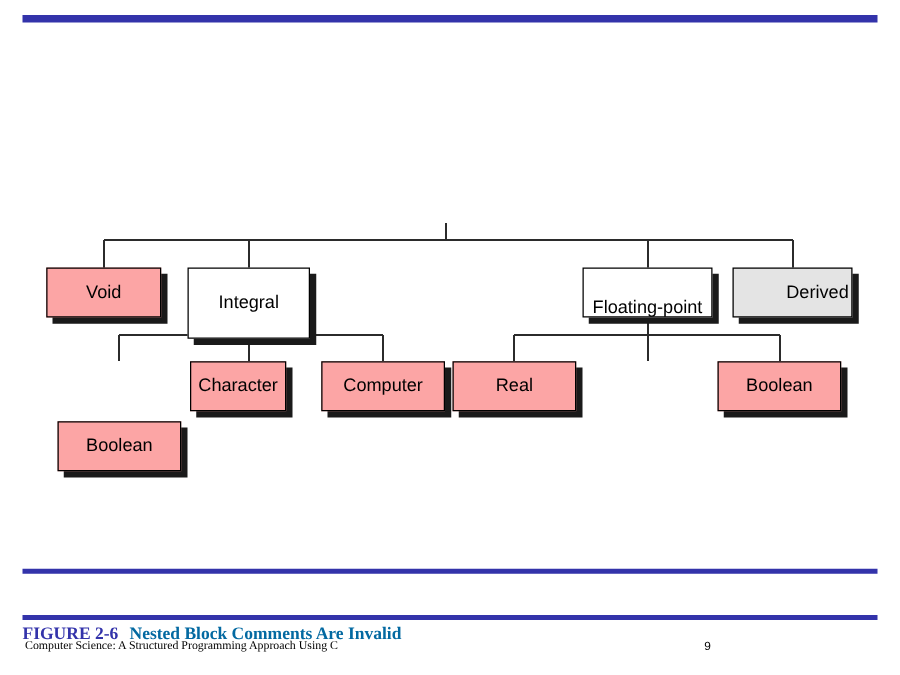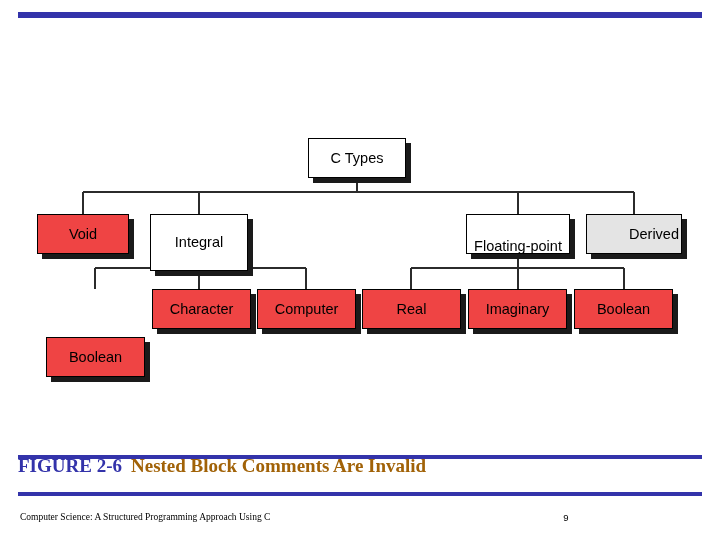--- a/index.html
+++ b/index.html
@@ -60,44 +60,44 @@
     z-index: 3;
   }
   .node .label {
     font-family: "Liberation Sans", sans-serif;
     font-size: 14.5px;
     color: #000000;
     letter-spacing: 0px;
     white-space: nowrap;
     line-height: 1;
   }
-  .node.fill-yellow { background: #ef4444; }
+  .node.fill-yellow { background: #fca5a5; }
   .node.fill-white  { background: #ffffff; }
   .node.fill-gray   { background: #E4E4E4; padding-left: 40px; }
 
   
   .caption {
     position: absolute;
     left: 18px;
-    top: 452px;
+    top: 488px;
     width: 684px;
     height: 28px;
     display: flex;
-    align-items: center;
+    align-items: flex-end;
     font-family: "Liberation Serif", serif;
     font-weight: bold;
-    font-size: 19px;
+    font-size: 14px;
     white-space: nowrap;
   }
   .caption .fig-no {
     color: #3333AA;
     margin-right: 9px;
   }
   .caption .fig-title {
-    color: #a16207;
+    color: #0369a1;
     font-family: Liberation Serif, serif;
   }
 
   
   .footer-text {
     position: absolute;
     left: 20px;
     top: 512px;
     font-family: Liberation Serif, serif;
     font-size: 9.5px;
@@ -142,51 +142,45 @@
         <path d="M 306 268 L 306 289"></path>
 
         <path d="M 518 254 L 518 268"></path>
         <path d="M 411 268 L 624 268"></path>
         <path d="M 411 268 L 411 289"></path>
         <path d="M 518 268 L 518 289"></path>
         <path d="M 624 268 L 624 289"></path>
       </g>
     </svg>
 
-    <div class="node fill-white" style="left:308px; top:138px; width:98px; height:40px;">
-      <span class="label">C Types</span>
-    </div>
 
     <div class="node fill-yellow" style="left:37px; top:214px; width:92px; height:40px;">
       <span class="label">Void</span>
     </div>
     <div class="node fill-white" style="left:150px; top:214px; width:98px; height:57px;">
       <span class="label">Integral</span>
     </div>
     <div class="node fill-white" style="left:466px; top:214px; width:104px; height:40px;align-items:flex-end;">
       <span class="label">Floating-point</span>
     </div>
     <div class="node fill-gray" style="left:586px; top:214px; width:96px; height:40px;">
       <span class="label">Derived</span>
     </div>
 
     <div class="node fill-yellow" style="left:46px; top:289px; width:99px; height:40px;margin-top:48px;">
       <span class="label">Boolean</span>
     </div>
-    <div class="node fill-yellow" style="left:152px; top:289px; width:99px; height:40px;">
+    <div class="node fill-yellow" style="left:152px; top:289px; width:77px; height:40px;">
       <span class="label">Character</span>
     </div>
     <div class="node fill-yellow" style="left:257px; top:289px; width:99px; height:40px;">
       <span class="label">Computer</span>
     </div>
     <div class="node fill-yellow" style="left:362px; top:289px; width:99px; height:40px;">
       <span class="label">Real</span>
-    </div>
-    <div class="node fill-yellow" style="left:468px; top:289px; width:99px; height:40px;">
-      <span class="label">Imaginary</span>
     </div>
     <div class="node fill-yellow" style="left:574px; top:289px; width:99px; height:40px;">
       <span class="label">Boolean</span>
     </div>
 
   </div>
 
   <div class="rule rule-cap-top"></div>
 
   <div class="caption">

